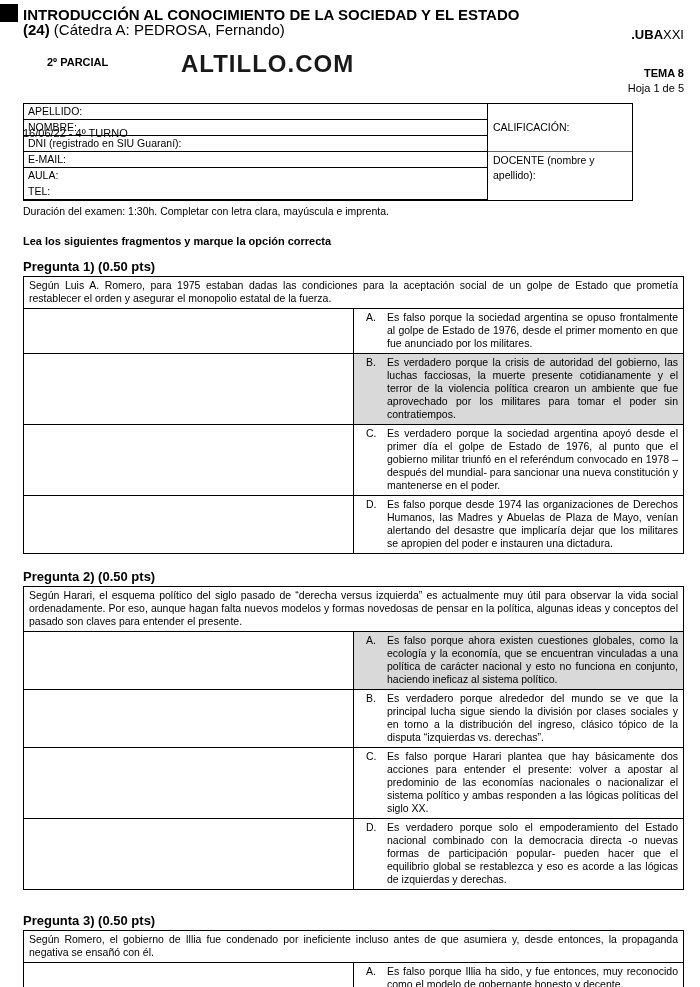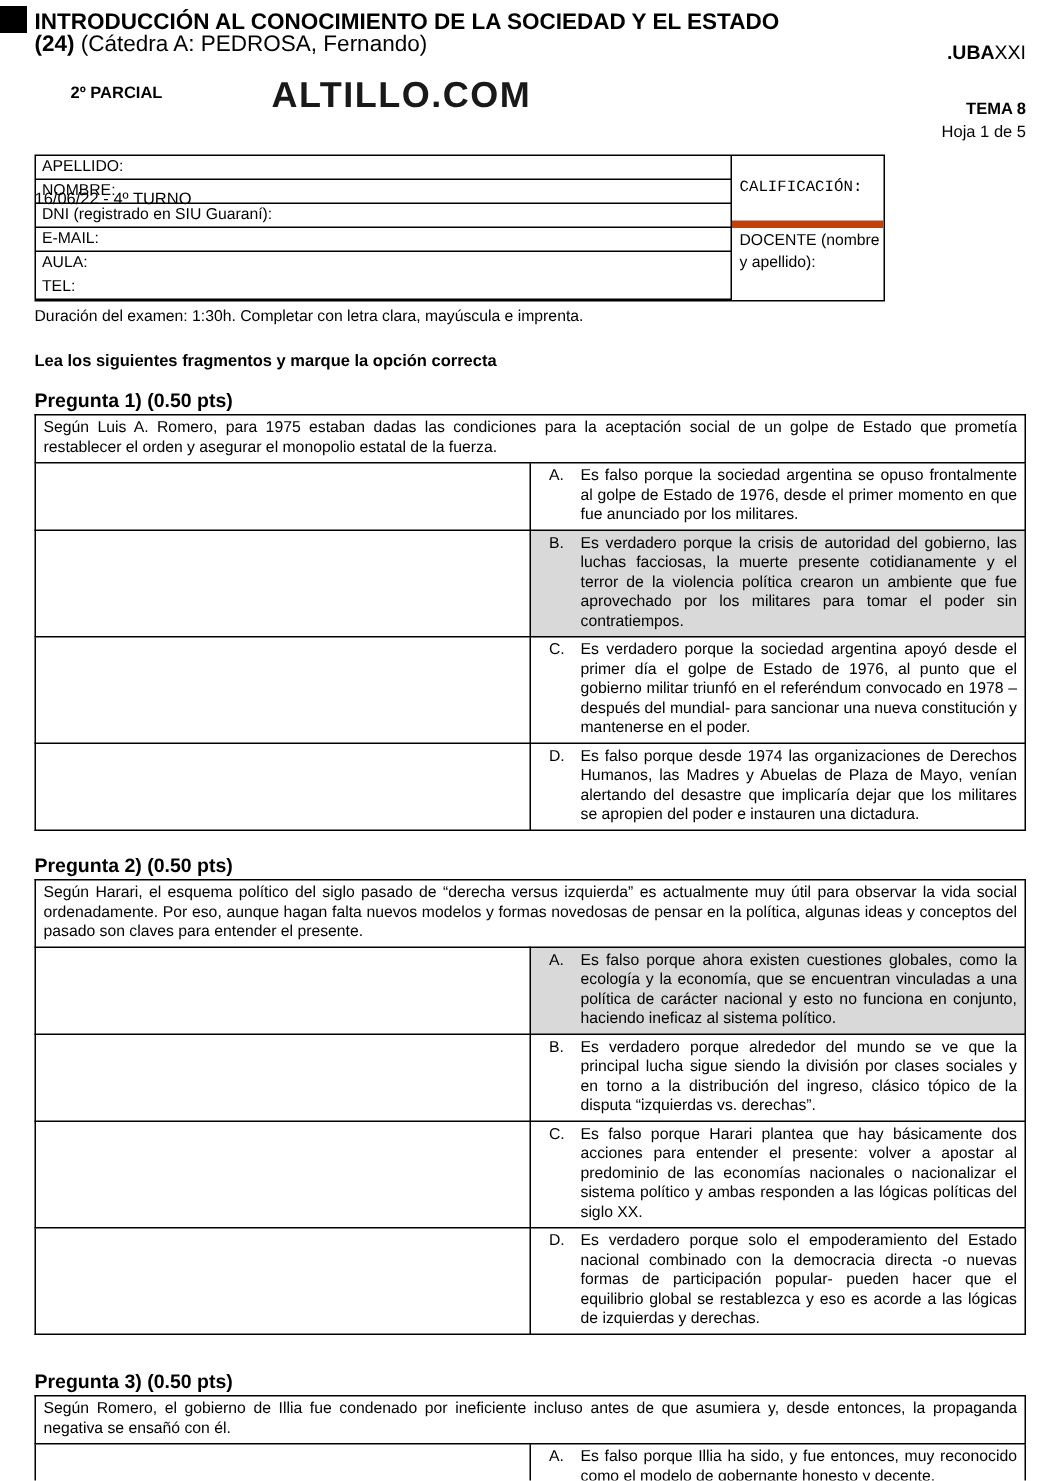--- a/index.html
+++ b/index.html
@@ -17,27 +17,27 @@
   .parcial { position:absolute; left:23px; top:56px; font-size:11px; font-weight:bold;margin-left:24px; }
   .dateturn { position:absolute; left:23px; top:79px; font-size:11px;margin-top:48px; }
   .watermark { position:absolute; left:181px; top:50px; font-size:24px; font-weight:bold; letter-spacing:1px; color:#191919; }
   .logo { position:absolute; right:16px; top:27px; font-size:13px; }
   .logo .lb { font-weight:bold; }
   .tema { position:absolute; right:16px; top:67px; font-size:11px; font-weight:bold; }
   .hoja { position:absolute; right:16px; top:82px; font-size:11px; }
 
   
   .formtable {
-    margin-left:23px; width:567px; border:1px solid #000;
+    margin-left:23px; width:610px; border:1px solid #000;
     display:grid; grid-template-columns:464px 1fr; grid-auto-rows:16px;
     font-size:10.5px; line-height:15px;
   }
   .formtable .f { grid-column:1; border-right:1px solid #000; border-bottom:1px solid #000; padding-left:4px; }
   .formtable .f.last { border-bottom:none; }
-  .formtable .calif { grid-column:2; grid-row:1/4; border-bottom:5px solid #c2410c; display:flex; align-items:center; padding-left:5px;font-family:Liberation Mono, monospace; }
+  .formtable .calif { grid-column:2; grid-row:1/4; border-bottom:1px solid #c2410c; display:flex; align-items:center; padding-left:5px; }
   .formtable .docente { grid-column:2; grid-row:4/7; padding:1px 0 0 5px; }
 
   .duracion { margin:4px 0 0 23px; font-size:10.5px; }
   .lead { margin:18px 0 12px 23px; font-size:11px; font-weight:bold; }
 
   
   .question { margin-left:23px; width:661px; }
   .q1 { margin-top:10px; } .q2 { margin-top:15px; } .q3 { margin-top:23px; }
   .qtitle { font-size:13px; font-weight:bold; margin-bottom:2px; }
   table.qtable { width:661px; border-collapse:collapse; table-layout:fixed; }

